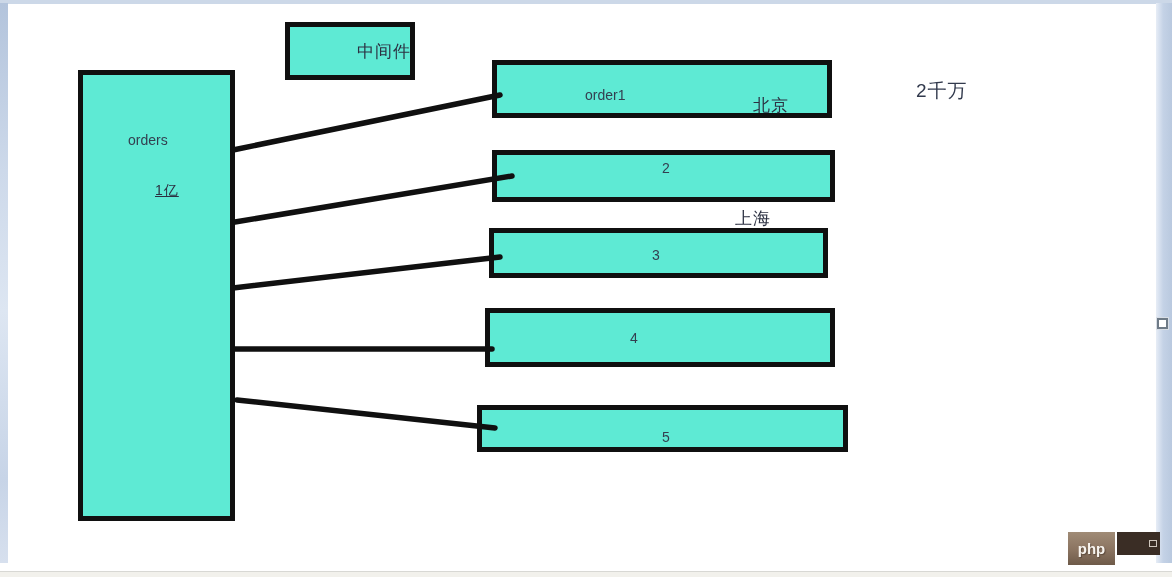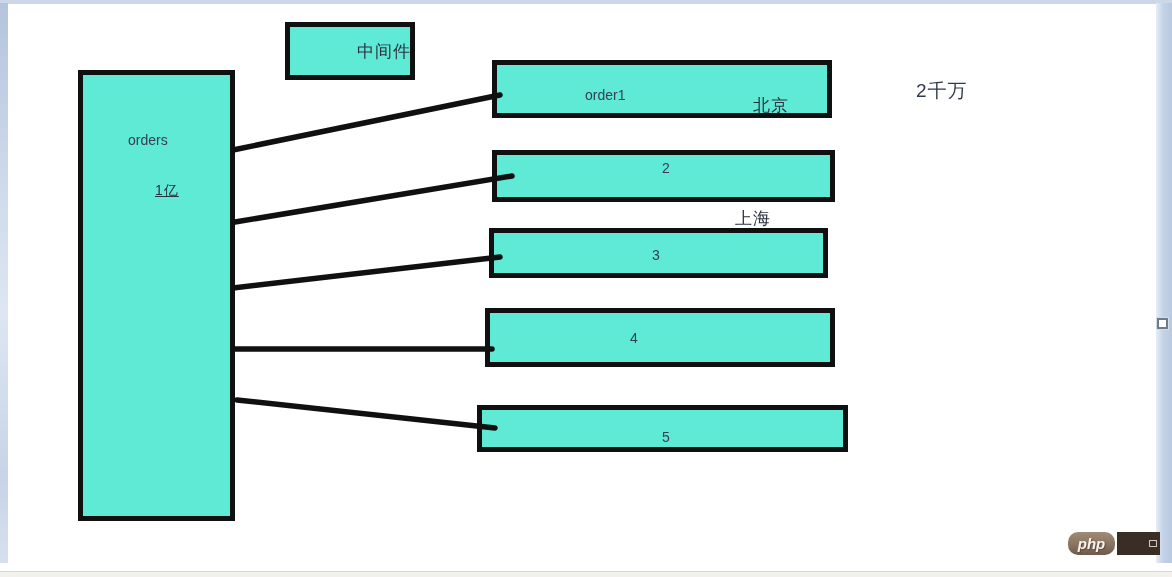--- a/index.html
+++ b/index.html
@@ -65,26 +65,25 @@
     position: absolute; left: 0; top: 0; width: 1172px; height: 577px;
     pointer-events: none;
   }
 
   .free-label { position: absolute; white-space: nowrap; }
   .note-label { left: 916px; top: 78px; font-size: 19px; color: #323a4d; letter-spacing: 1px; }
 
   
   .watermark { position: absolute; left: 1068px; top: 532px; height: 23px; display: flex; }
   .wm-php {
-    width: 47px; height: 23px;
+    width: 47px; height: 33px;
     background: linear-gradient(180deg, #a08b76 0%, #8a7360 55%, #6e5a49 100%);
-    color: #f7f3ee; font-size: 15px; font-weight: bold; font-style: italic;
+    color: #f7f3ee; font-size: 15px; font-weight: bold; 
     display: flex; align-items: center; justify-content: center;
     text-shadow: 1px 1px 1px #5c4a3b;
-    border-radius: 10px;
   }
   .wm-dark {
     width: 43px; height: 23px; margin-left: 2px;
     background: #3a2d25;
     display: flex; align-items: center; justify-content: flex-end;
     padding-right: 3px;
   }
   .wm-icon {
     width: 8px; height: 7px;
     border: 1px solid #cfc6bd; background: #3a2d25;

